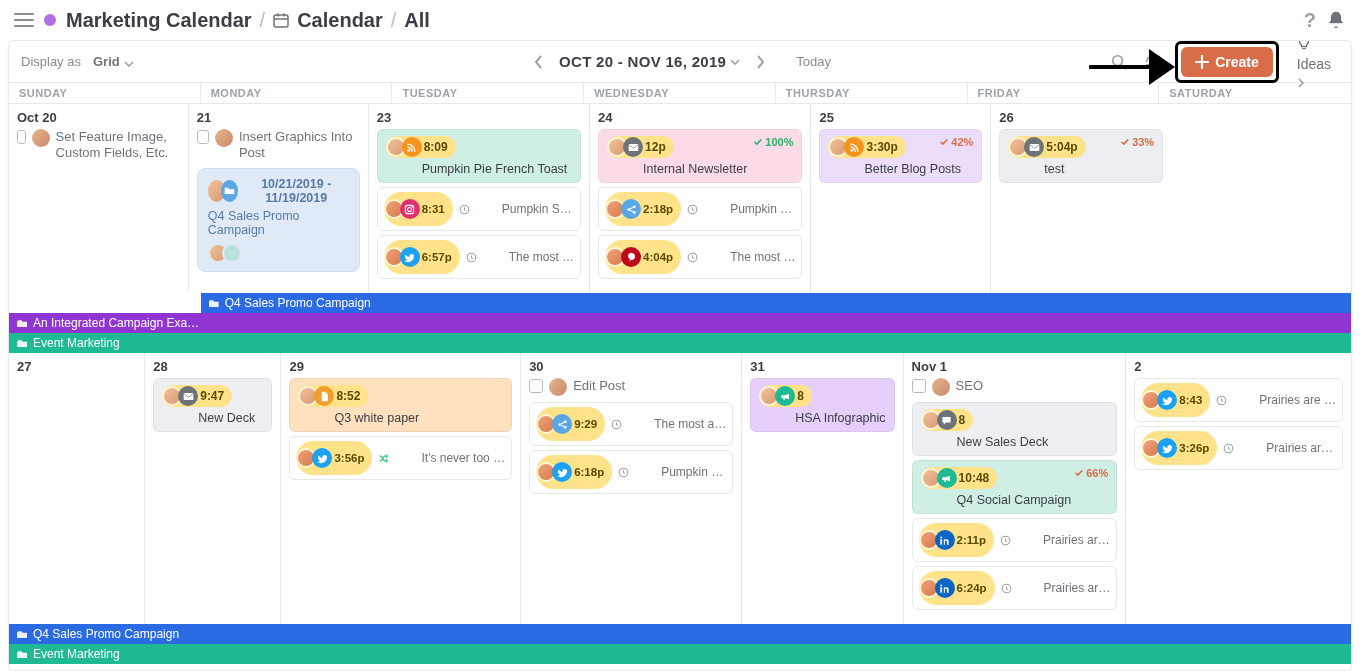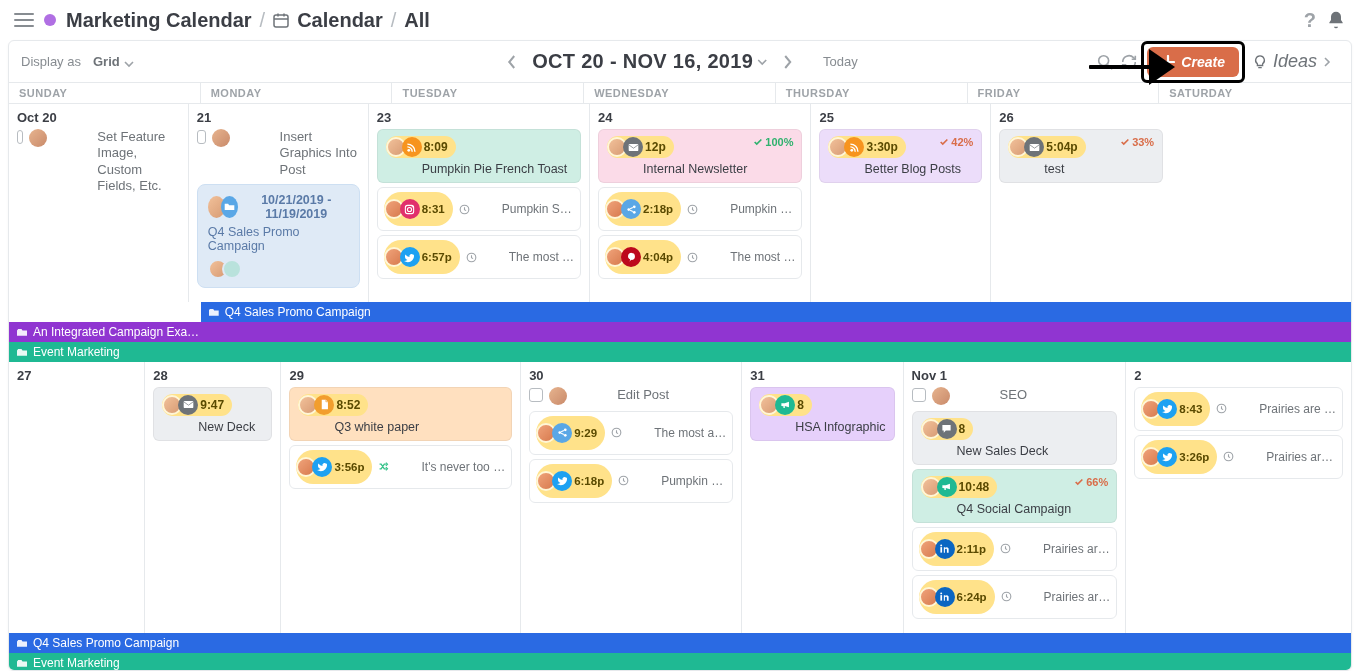--- a/index.html
+++ b/index.html
@@ -38,26 +38,26 @@
 
   
   .cal-card{position:absolute;left:8px;right:8px;top:40px;bottom:0;border:1px solid var(--gray-200);border-radius:6px;background:#fff;box-shadow:0 1px 3px rgba(0,0,0,.04);overflow:hidden;}
 
   
   .toolbar{height:42px;display:flex;align-items:center;padding:0 12px;gap:12px;border-bottom:1px solid var(--gray-200);font-size:13px;color:var(--gray-700);}
   .toolbar .display-as{color:var(--gray-600);}
   .toolbar .display-val{font-weight:600;color:var(--gray-700);display:inline-flex;align-items:flex-end;gap:4px;}
   .nav-arrows{display:flex;align-items:center;gap:10px;margin-left:auto;margin-right:auto;}
   .nav-arrows .chev{width:20px;height:20px;display:flex;align-items:center;justify-content:center;cursor:pointer;color:var(--gray-500);font-size:16px;}
-  .date-range{font-weight:700;font-size:20px;color:var(--gray-900);letter-spacing:.3px;display:inline-flex;align-items:center;gap:4px;}
+  .date-range{font-weight:700;font-size:15px;color:var(--gray-900);letter-spacing:.3px;display:inline-flex;align-items:center;gap:4px;}
   .today-btn{color:var(--gray-600);cursor:pointer;margin-left:16px;}
-  .right-tools{display:flex;align-items:center;font-style:italic;}
+  .right-tools{display:flex;align-items:center;gap:10px;}
   .icon-btn{width:24px;height:24px;display:flex;align-items:center;justify-content:center;color:var(--gray-500);cursor:pointer;border-radius:4px;}
   .create-btn{display:inline-flex;align-items:center;gap:6px;background:var(--accent);color:#fff;font-weight:600;border-radius:6px;padding:7px 14px;cursor:pointer;font-size:14px;}
-  .ideas-btn{display:inline-flex;align-items:center;gap:6px;color:var(--gray-700);font-size:18px;cursor:pointer;padding:6px 8px;border-radius:4px;}
+  .ideas-btn{display:inline-flex;gap:6px;color:var(--gray-700);font-size:14px;cursor:pointer;padding:6px 8px;border-radius:4px;flex-direction:column;}
   .create-wrap{padding:3px;border:3px solid #000;border-radius:6px;}
 
   
   .dow-row{display:grid;grid-template-columns:repeat(7,1fr);border-bottom:1px solid var(--gray-200);}
   .dow-cell{padding:4px 10px;font-size:11px;font-weight:700;color:var(--gray-500);letter-spacing:.5px;border-right:1px solid var(--gray-200);}
   .dow-cell:last-child{border-right:none;}
 
   
   .cal-body{position:absolute;top:63px;left:0;right:0;bottom:0;overflow-y:auto;}
   .cal-body::-webkit-scrollbar{width:10px;}
@@ -67,21 +67,21 @@
   .day-cell{border-right:1px solid var(--gray-200);padding:6px 8px 10px;min-height:40px;position:relative;}
   .day-cell:last-child{border-right:none;}
   .day-cell.today{background:#f0f8ff3b;}
   .date-num{font-size:13px;font-weight:700;color:var(--gray-900);margin-bottom:4px;}
   .date-num.today{color:#2f8fe5;}
 
   
   .task{display:flex;align-items:flex-start;gap:6px;font-size:13px;color:var(--gray-700);margin:2px 0 6px;}
   .task input[type=checkbox]{width:14px;height:14px;margin:1px 0 0;border:1px solid var(--gray-400);border-radius:3px;cursor:pointer;appearance:none;-webkit-appearance:none;background:#fff;}
   .task .avatar{width:18px;height:18px;border-radius:50%;background:linear-gradient(135deg,#e7b48f,#c98a6a);flex:none;}
-  .task .txt{line-height:1.25;margin-left:44px;}
+  .task .txt{line-height:1.25;}
 
   
   .ev{border-radius:6px;padding:6px 8px;margin:4px 0;font-size:12.5px;color:var(--gray-900);border:1px solid rgba(0,0,0,.05);position:relative;overflow:hidden;}
   .ev .hdr{display:flex;align-items:center;gap:4px;margin-bottom:4px;}
   .ev .title{font-weight:500;color:var(--gray-800);white-space:nowrap;overflow:hidden;text-overflow:ellipsis;padding-left:36px;}
   .ev .status{position:absolute;right:8px;top:6px;font-size:11px;font-weight:600;display:inline-flex;align-items:center;gap:2px;}
   .status.ok{color:#2fb26e;}
   .status.warn{color:#d96d49;}
   .pill{display:inline-flex;align-items:center;background:var(--yellow);border-radius:999px;height:22px;padding:0 8px 0 2px;font-weight:700;font-size:12px;color:#5a4a00;gap:2px;}
   .pill .av{width:20px;height:20px;border-radius:50%;margin-left:-2px;border:2px solid #fff6d6;}

